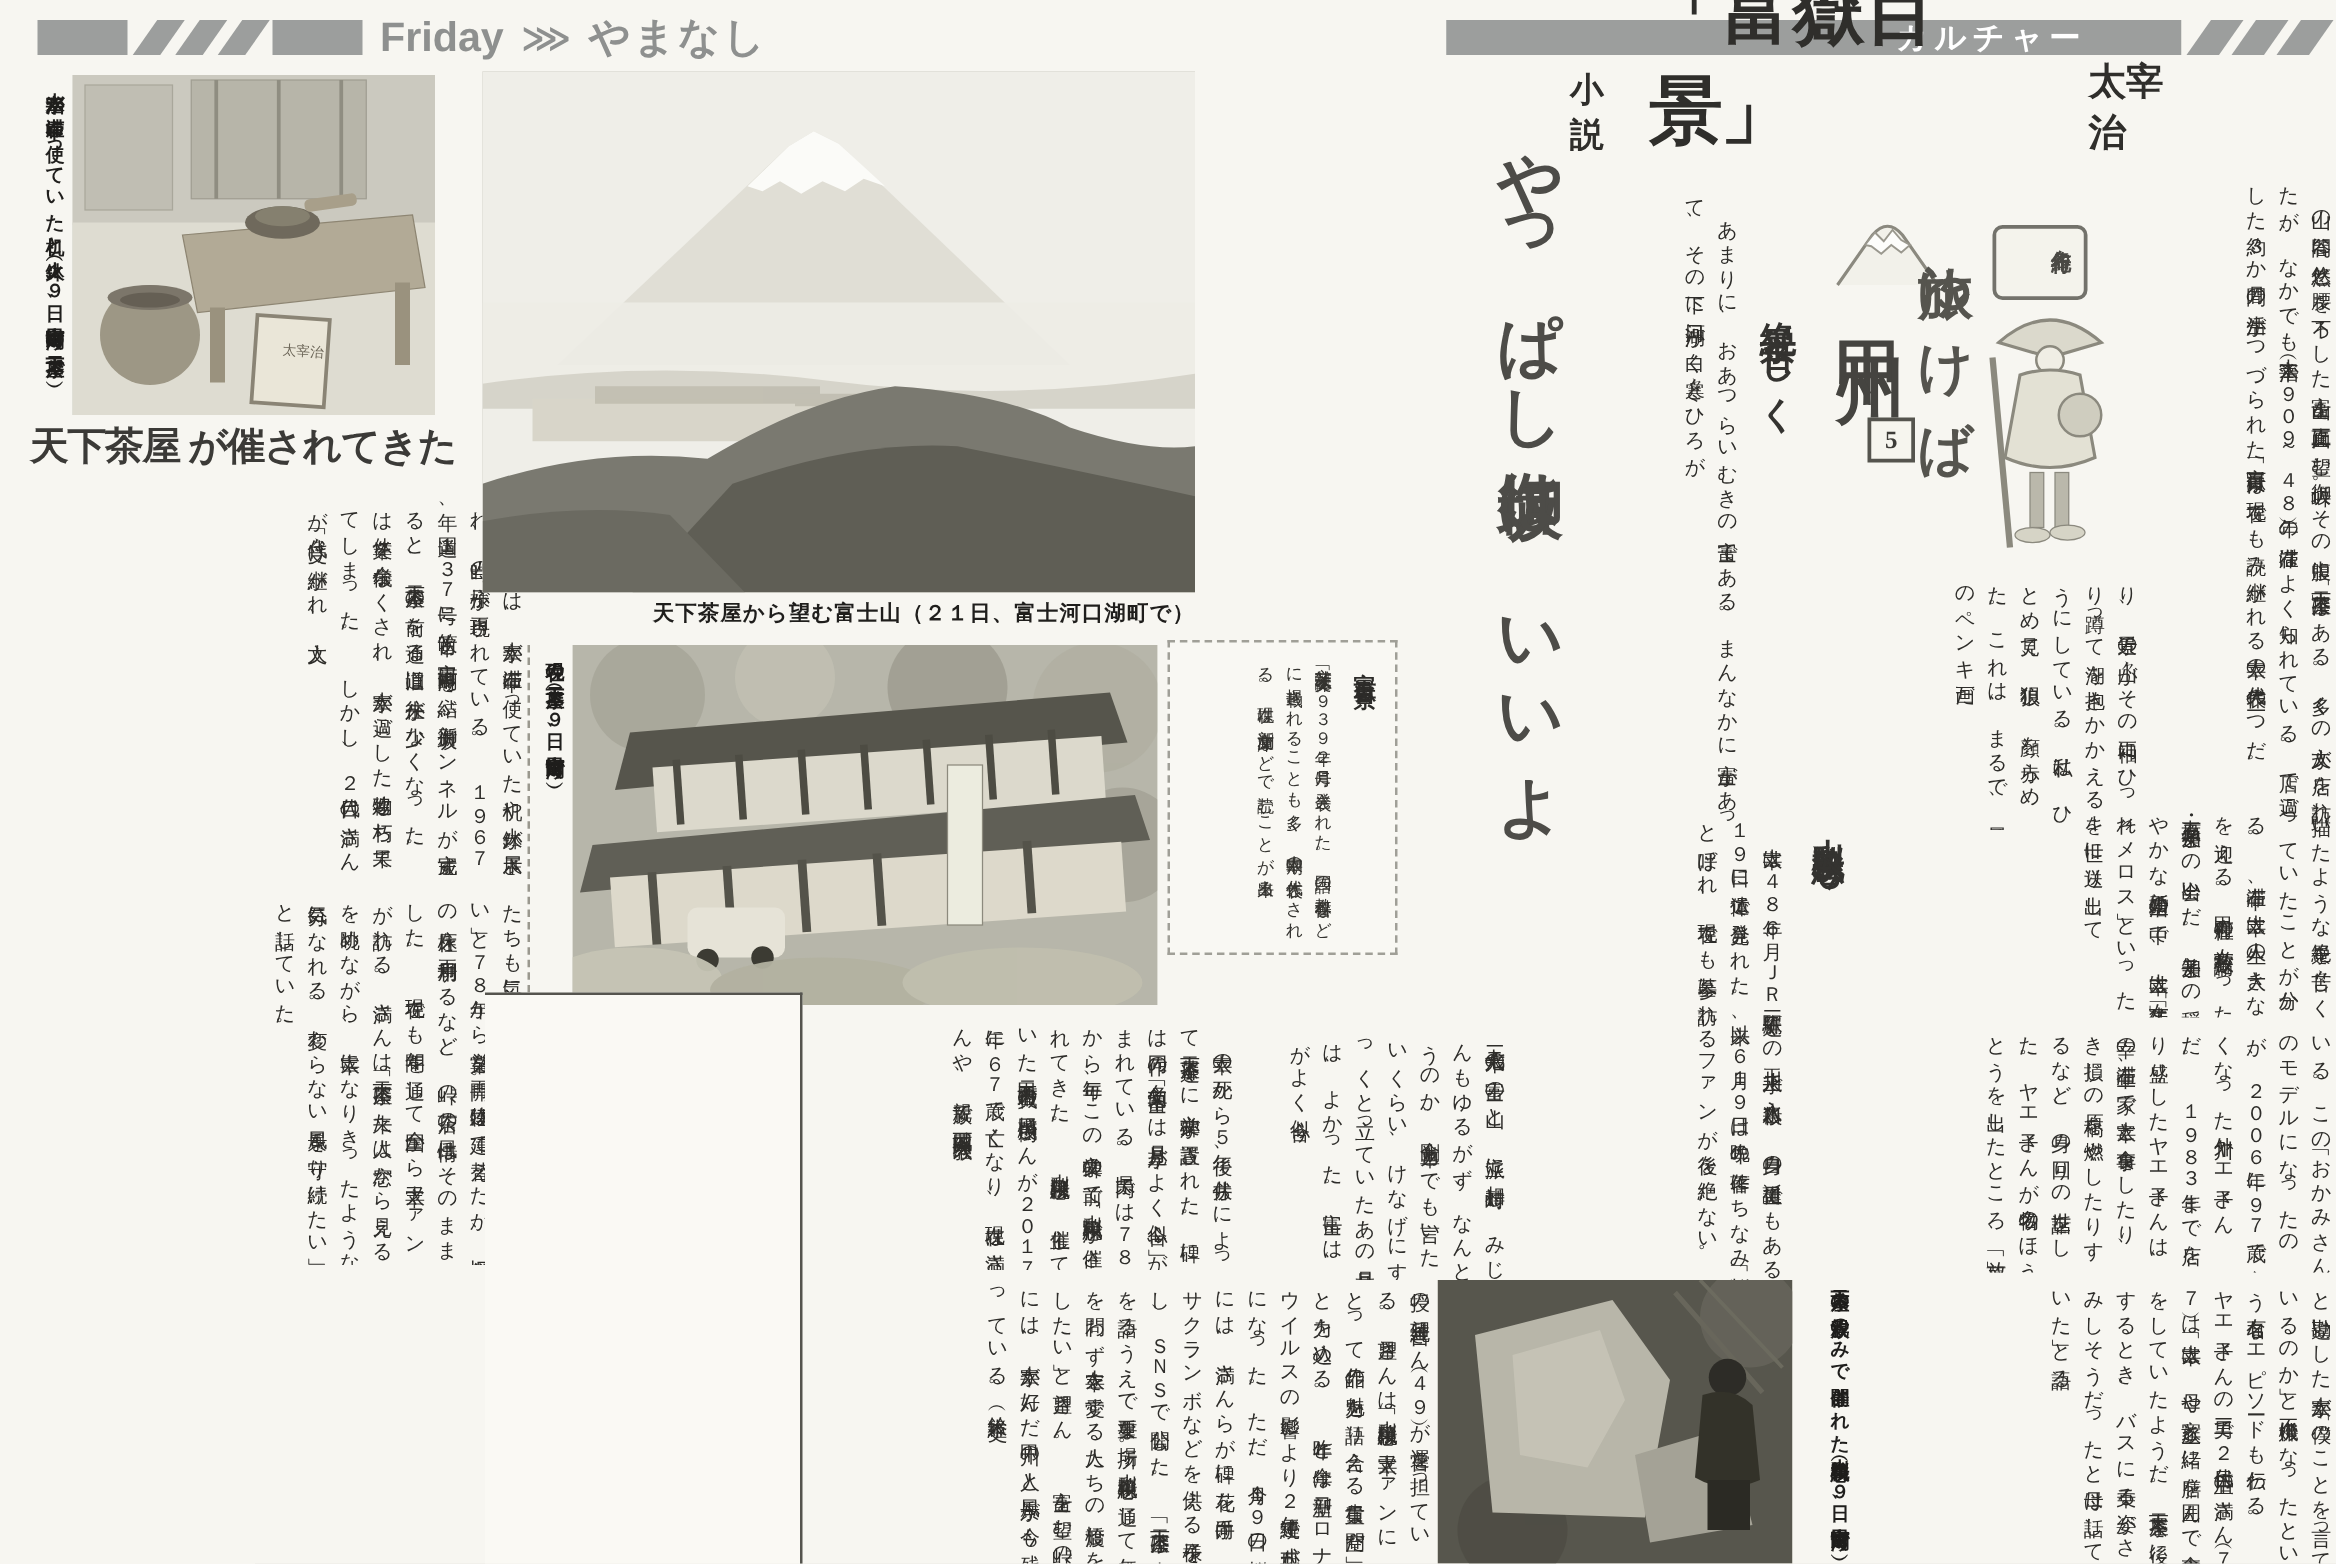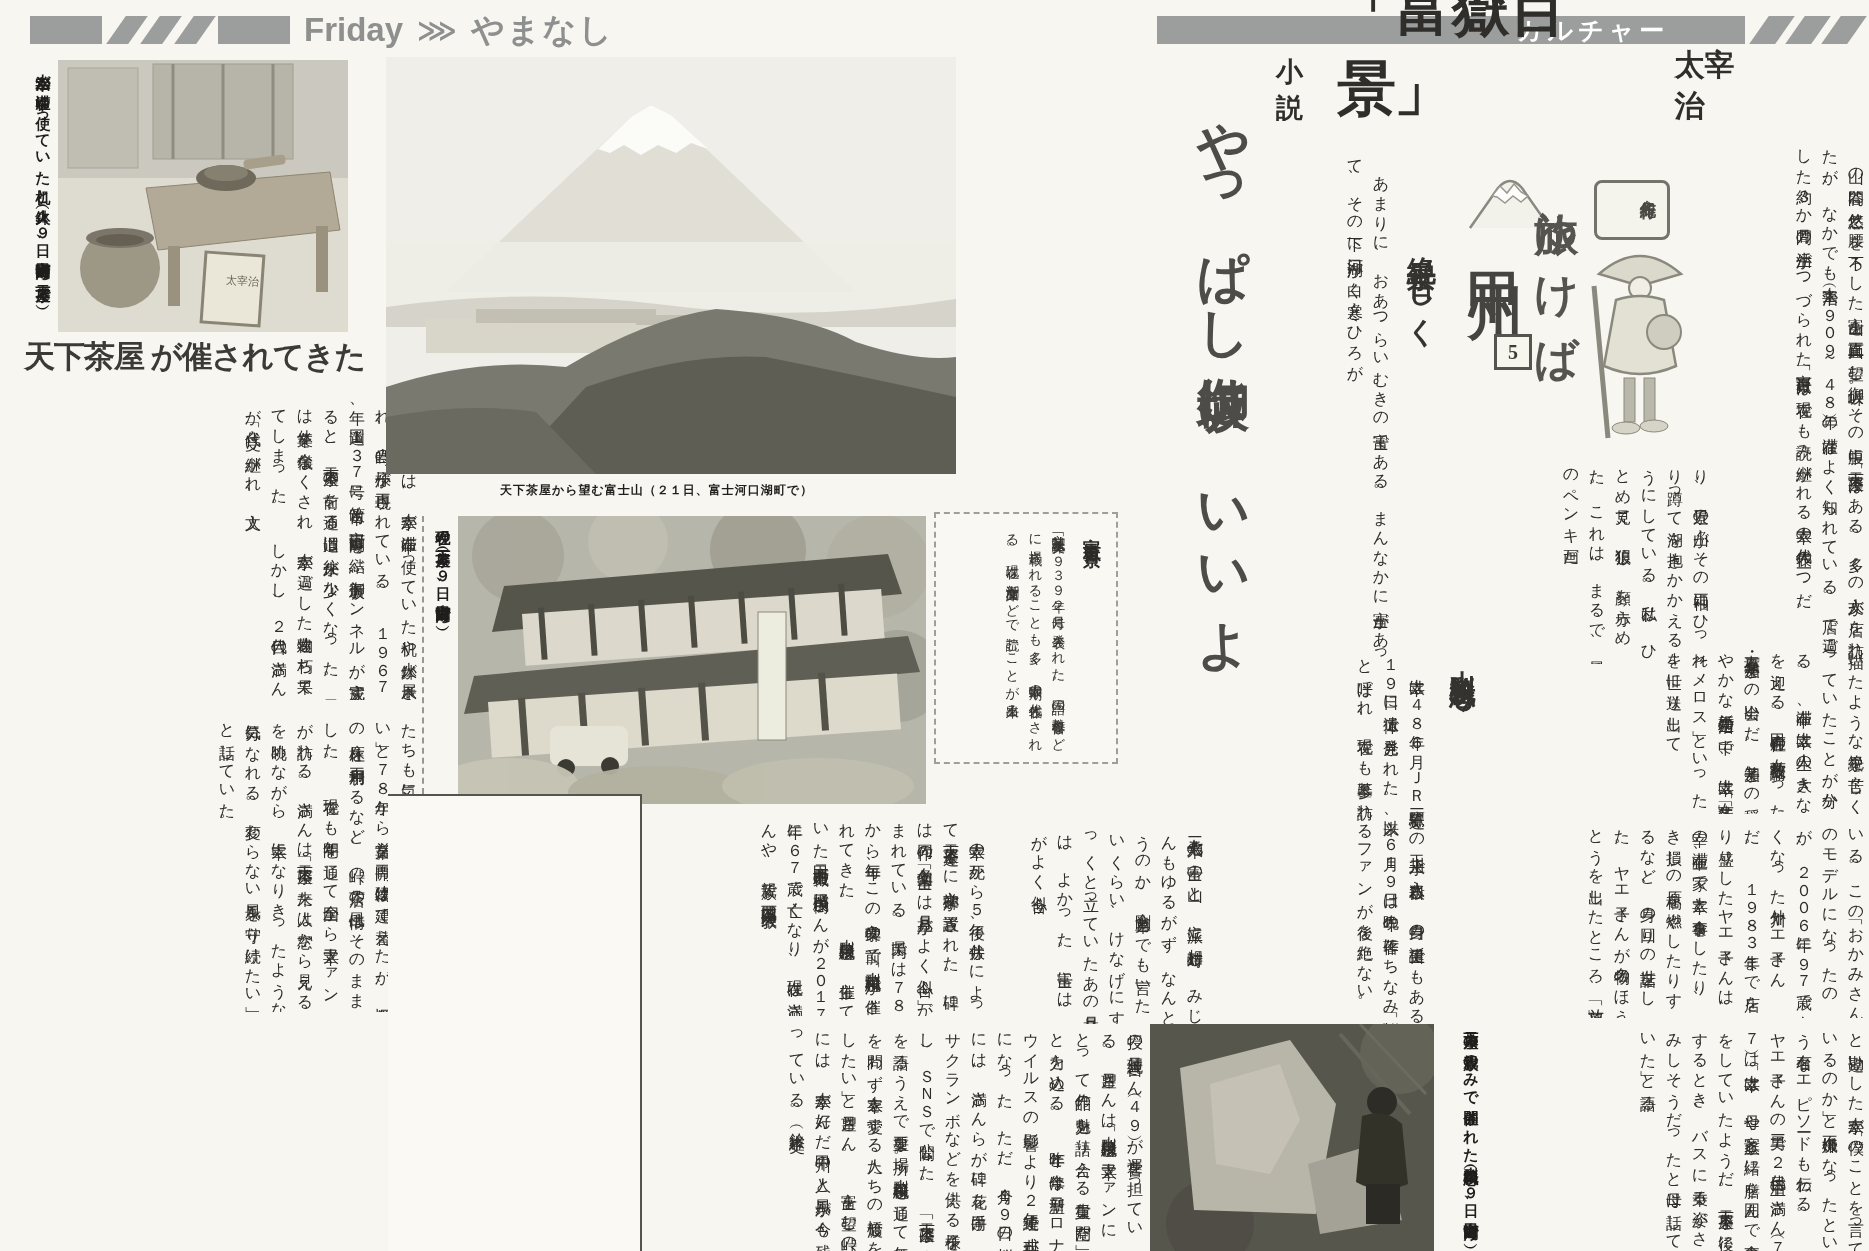--- a/index.html
+++ b/index.html
@@ -83,21 +83,21 @@
       <rect x="40" y="262" width="360" height="34" fill="#d8d5c9"></rect>
       <g fill="#b5b2a4" opacity="0.6">
         <rect x="90" y="252" width="180" height="14"></rect>
         <rect x="250" y="258" width="120" height="10"></rect>
       </g>
       <path d="M0,417 L0,330 Q90,300 180,310 Q260,262 330,252 Q420,258 470,285 Q530,305 570,300 L570,417 Z" fill="#7a7970"></path>
       <path d="M120,417 L200,330 Q300,295 380,300 Q470,318 570,340 L570,417 Z" fill="#5f5e55"></path>
       <path d="M0,417 L0,360 Q80,345 150,355 L210,417 Z" fill="#6b6a61"></path>
     </svg>
   </div>
-  <div class="abs cap" style="left:500px;top:478px;width:456px;height:26px;font-size:12px;text-align:left;">天下茶屋から望む富士山（２１日、富士河口湖町で）</div>
+  <div class="abs cap" style="left:500px;top:478px;width:456px;height:26px;font-size:17px;text-align:right;">天下茶屋から望む富士山（２１日、富士河口湖町で）</div>
 
   <div class="abs" style="left:422px;top:516px;width:0;height:288px;border-left:2px dashed #9a988e;"></div>
   <div class="abs v cap" style="left:428px;top:518px;width:28px;height:288px;">現在の天下茶屋（１９日、富士河口湖町で）</div>
 
   <div class="abs photo" style="left:458px;top:516px;width:468px;height:288px;">
     <svg width="468" height="288" viewBox="0 0 468 288">
       <rect width="468" height="288" fill="#b7b6aa"></rect>
       <g opacity="0.8">
         <circle cx="60" cy="40" r="46" fill="#a6a598"></circle>
         <circle cx="170" cy="26" r="40" fill="#c2c1b3"></circle>
@@ -139,21 +139,21 @@
   </div>
 
   <div class="abs v boxed" style="left:934px;top:512px;width:184px;height:252px;padding:10px 12px;box-sizing:border-box;">
     <div style="font-size:18px;font-weight:800;letter-spacing:4px;margin-left:10px;color:#2c2b28;">富嶽百景</div>
     <div class="clip" style="font-size:13.5px;line-height:23px;letter-spacing:1px;height:100%;color:#34332f;">文芸雑誌「文体」１９３９年２月号に発表された。国語の教科書などに掲載されることも多く、太宰中期の代表作とされる。現在は新潮文庫などで読むことが出来る。</div>
   </div>
 
   <div class="abs" style="left:388px;top:794px;width:252px;height:456px;background:#faf9f4;border-top:2px solid #55544e;border-right:2px solid #55544e;"></div>
 
   <div class="abs" style="left:1256px;top:66px;width:500px;height:64px;display:flex;align-items:flex-end;gap:12px;color:#2f2e2b;">
-    <span style="font-size:27px;font-weight:700;padding-bottom:4px;margin-left:20px;">小説</span>
+    <span style="font-size:27px;font-weight:700;padding-bottom:4px;">小説</span>
     <span style="font-size:59px;font-weight:800;letter-spacing:-2px;">「富嶽百景」</span>
     <span style="font-size:30px;font-weight:700;padding-bottom:3px;margin-left:16px;">太宰治</span>
   </div>
 
   <div class="abs v" style="left:1154px;top:86px;width:104px;height:588px;font-size:52px;font-weight:800;color:#4d4c48;letter-spacing:3px;">やっぱし御坂は、いいよ</div>
 
   <div class="abs" style="left:1398px;top:136px;width:316px;height:330px;">
     <div class="abs v" style="left:196px;top:44px;width:58px;height:46px;border:3px solid #73726b;border-radius:8px;padding:4px 6px;font-size:16px;font-weight:800;line-height:25px;letter-spacing:1px;color:#4a4944;background:#f4f3ec;">名作紀行</div>
     <svg class="abs" style="left:66px;top:34px;" width="92" height="62" viewBox="0 0 92 62">
       <path d="M6,58 L34,18 Q46,4 58,18 L86,58" fill="#f2f1ea" stroke="#8b897f" stroke-width="2.5"></path>

